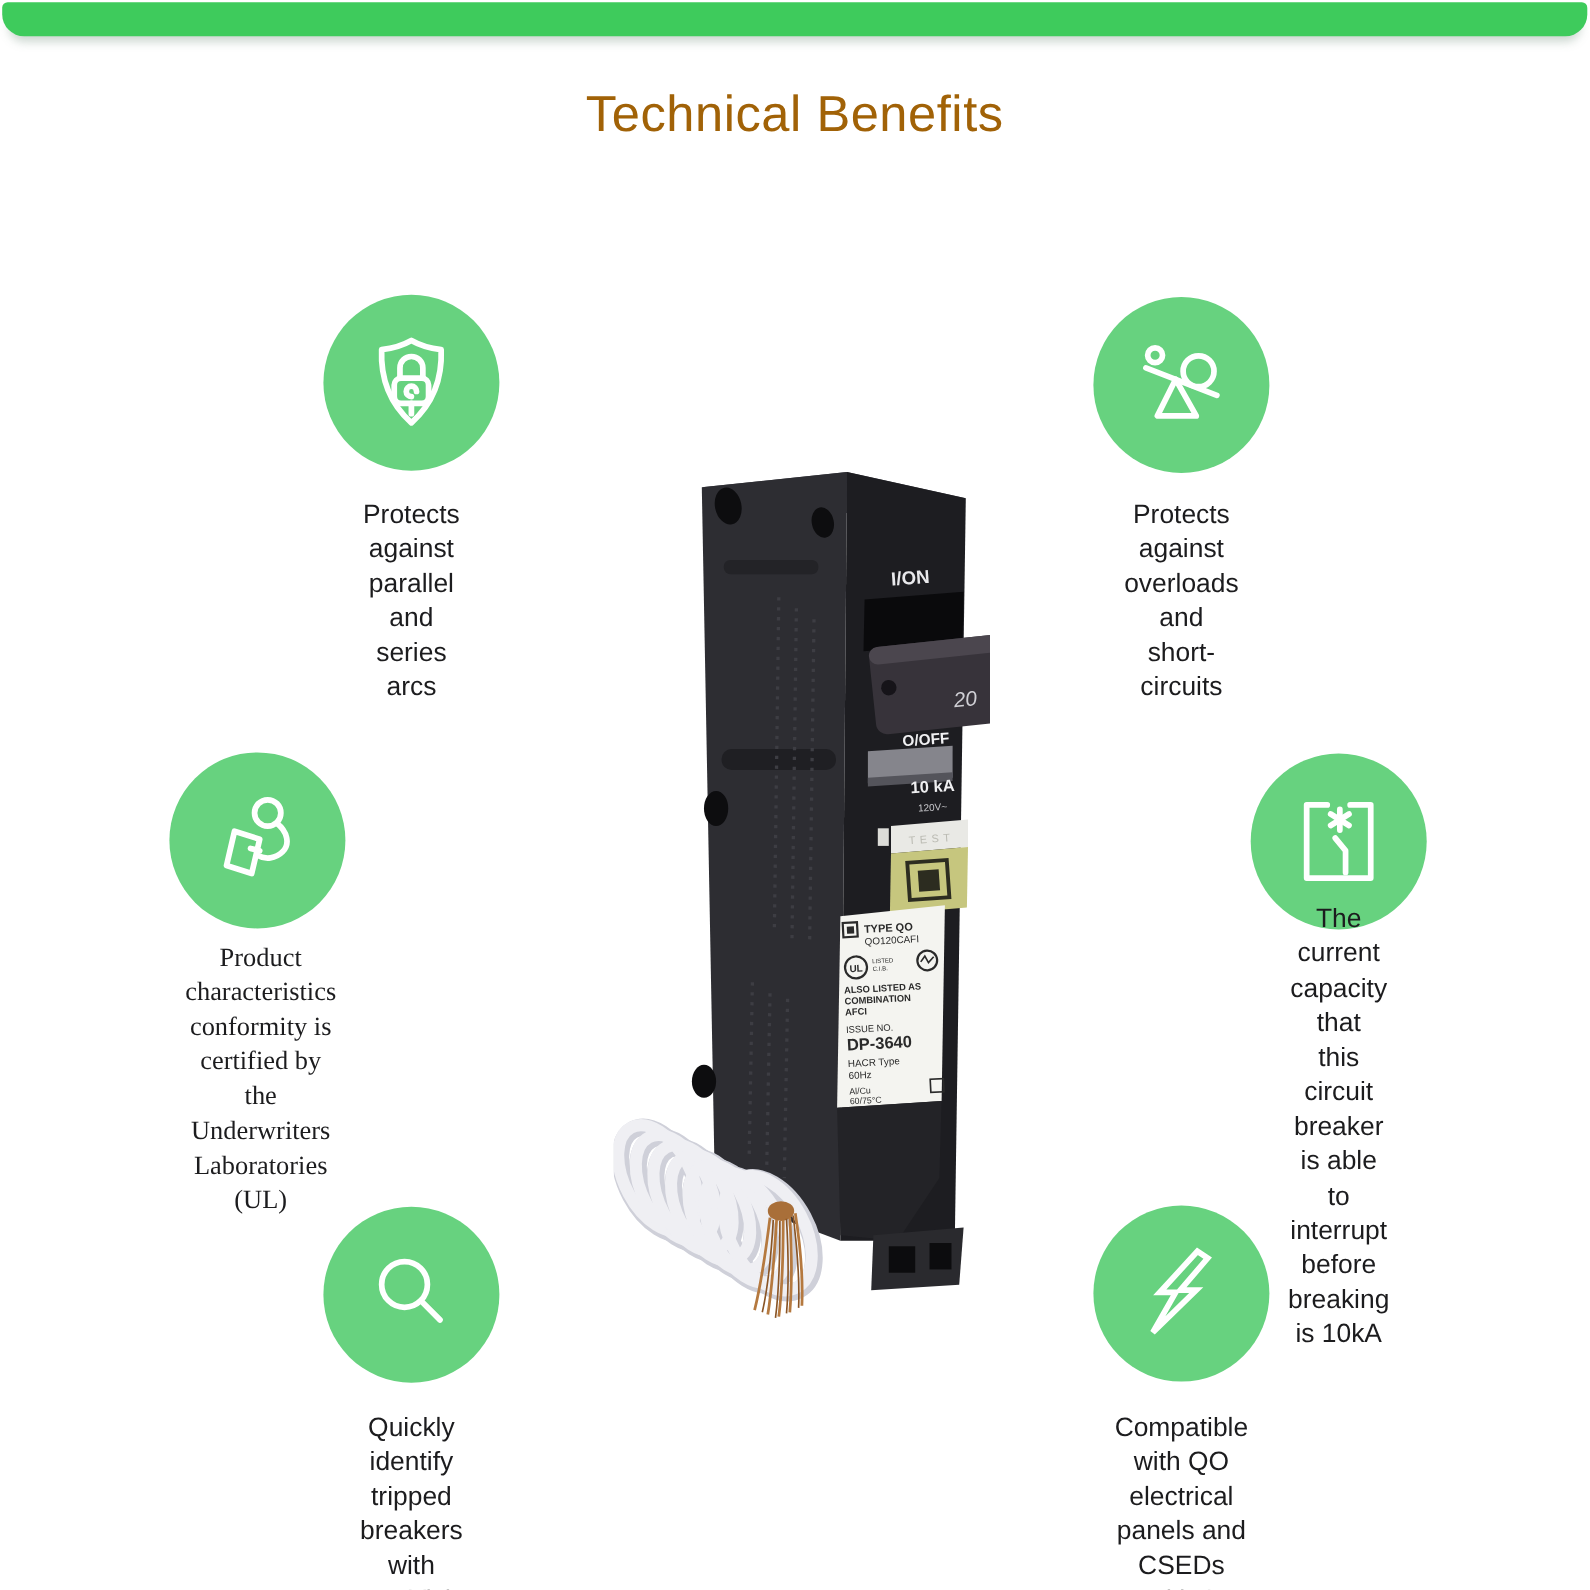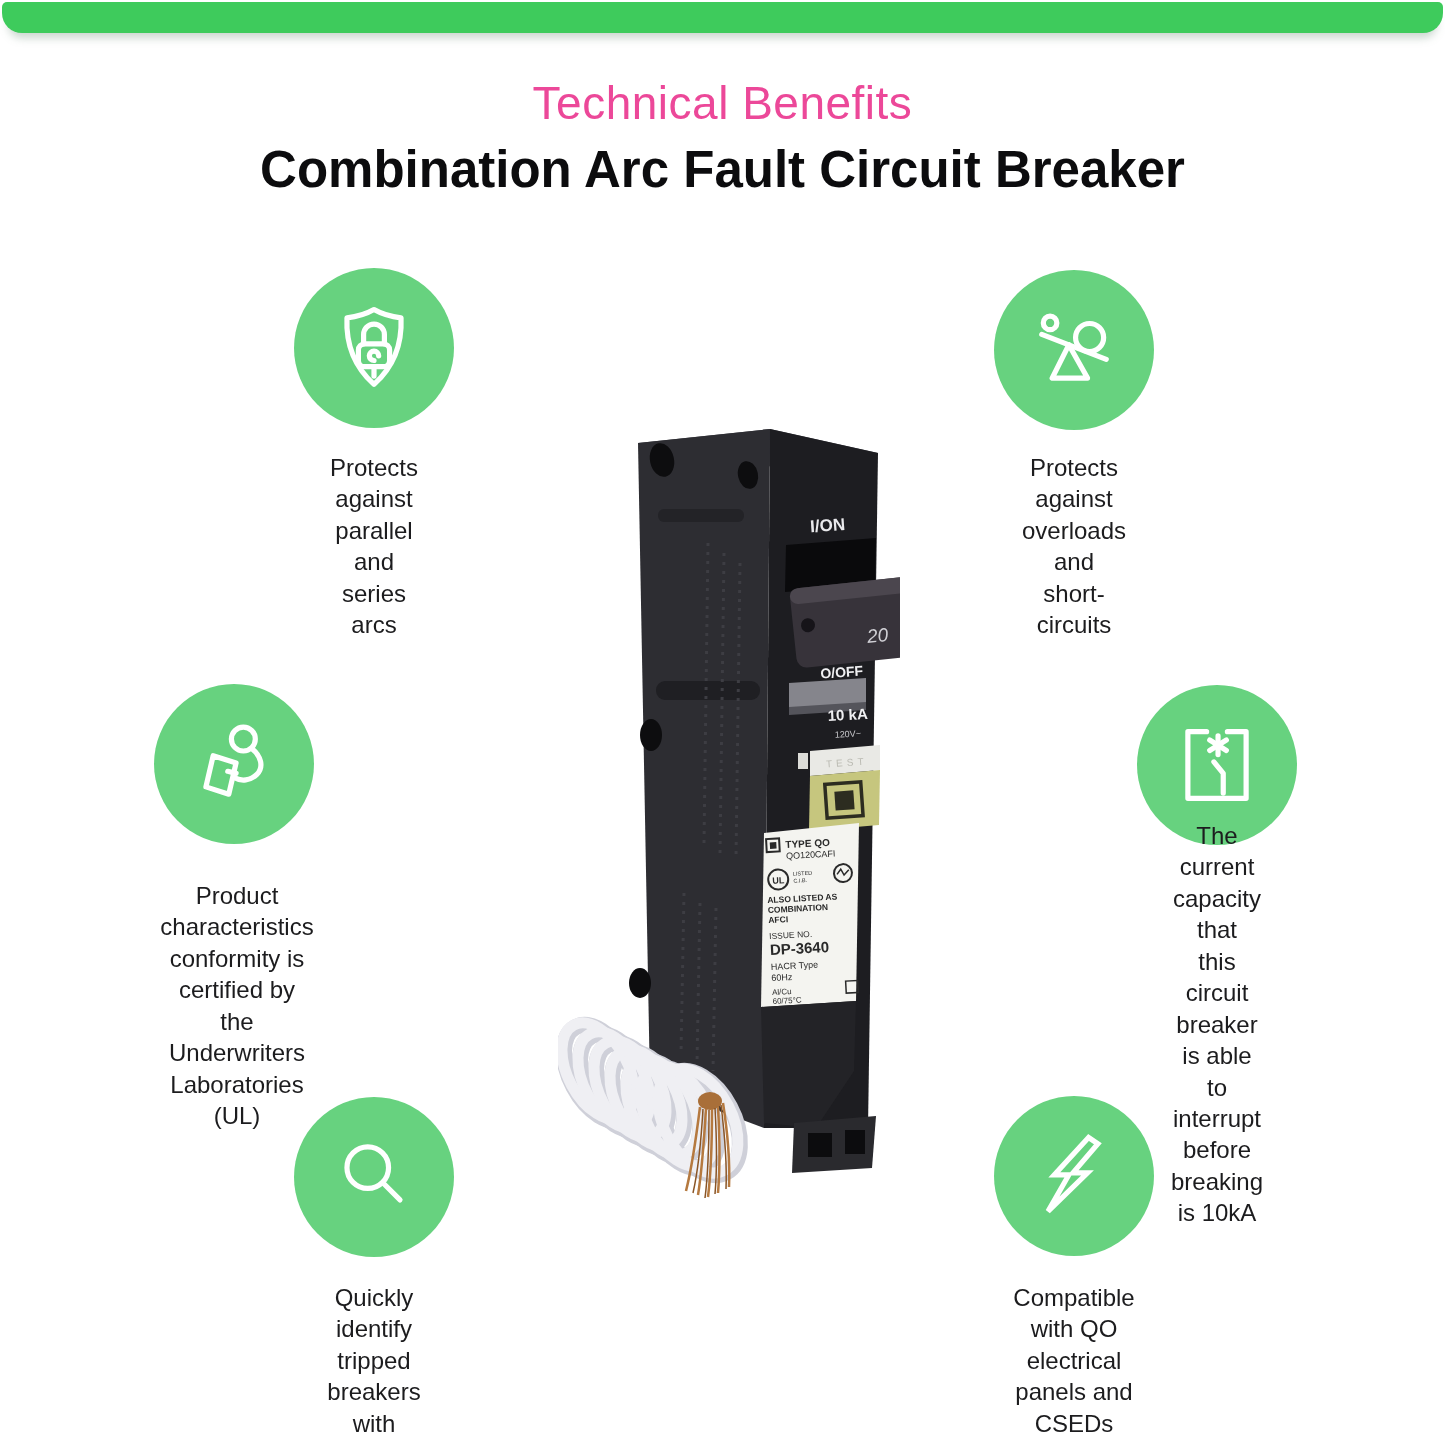--- a/index.html
+++ b/index.html
@@ -11,21 +11,21 @@
     overflow:hidden;
   }
   .banner{
     position:absolute;left:2px;right:2px;top:2px;height:31px;
     border-radius:5px 5px 20px 20px;
     box-shadow:0 11px 9px -6px rgba(110,140,120,.35);
   }
   .title{
     position:absolute;left:0;right:0;top:76px;
     text-align:center;
-    font-size:46px;font-weight:400;color:#ec4899;
+    font-size:46px;font-weight:400;color:#a16207;
     letter-spacing:.5px;
   }
   .subtitle{
     position:absolute;left:0;right:0;top:140px;
     text-align:center;
     font-size:51px;font-weight:700;color:#0c0c0e;
     letter-spacing:0;
   }
   .feature{position:absolute;}
   .icon-circle{
@@ -47,21 +47,20 @@
   .product{position:absolute;left:558px;top:423px;width:342px;height:790px;}
 </style>
 </head>
 <body>
 
 <div class="canvas">
 
   <div class="banner" style="background: rgb(62, 203, 92);"></div>
 
   <div class="title">Technical Benefits</div>
-  <div class="subtitle">Combination Arc Fault Circuit Breaker</div>
 
   <div class="feature">
     <div class="icon-circle" style="left: 294px; top: 268px; background: rgb(103, 210, 127);">
       <svg viewBox="0 0 100 100">
         <g class="icon-stroke">
           <path d="M50 13 C57 17 67 20 76 21 C77 44 70 67 50 85 C30 67 23 44 24 21 C33 20 43 17 50 13 Z"></path>
           <path d="M40 46 v-9 a10 10 0 0 1 20 0 v9"></path>
           <rect x="35" y="46" width="30" height="22" rx="6"></rect>
           <path d="M50 62 a4.5 4.5 0 1 1 4.5 -4.5"></path>
           <path d="M50 68 v9"></path>
@@ -92,21 +91,21 @@
     <div class="icon-circle" style="left: 154px; top: 684px; background: rgb(103, 210, 127);">
       <svg viewBox="0 0 100 100">
         <g class="icon-stroke">
           <circle cx="59" cy="26" r="11.5"></circle>
           <path d="M67 35 C76 42 79 53 72 60 C66 66 57 67 50 63"></path>
           <path d="M30 42 L52 49 L45 79 L23 72 Z"></path>
           <path d="M44 57 l8 2"></path>
         </g>
       </svg>
     </div>
-    <p class="feature-text" style="left:237px;top:880px;">Product characteristics
+    <p class="feature-text" style="left:237px;top:856px;font-family:Liberation Serif, serif;">Product characteristics
 conformity is certified by
 the Underwriters
 Laboratories (UL)</p>
   </div>
 
   <div class="feature">
     <div class="icon-circle" style="left: 1137px; top: 685px; background: rgb(103, 210, 127);">
       <svg viewBox="0 0 100 100">
         <g class="icon-stroke">
           <path d="M40 18 H22 V82 H78 V18 H60"></path>

